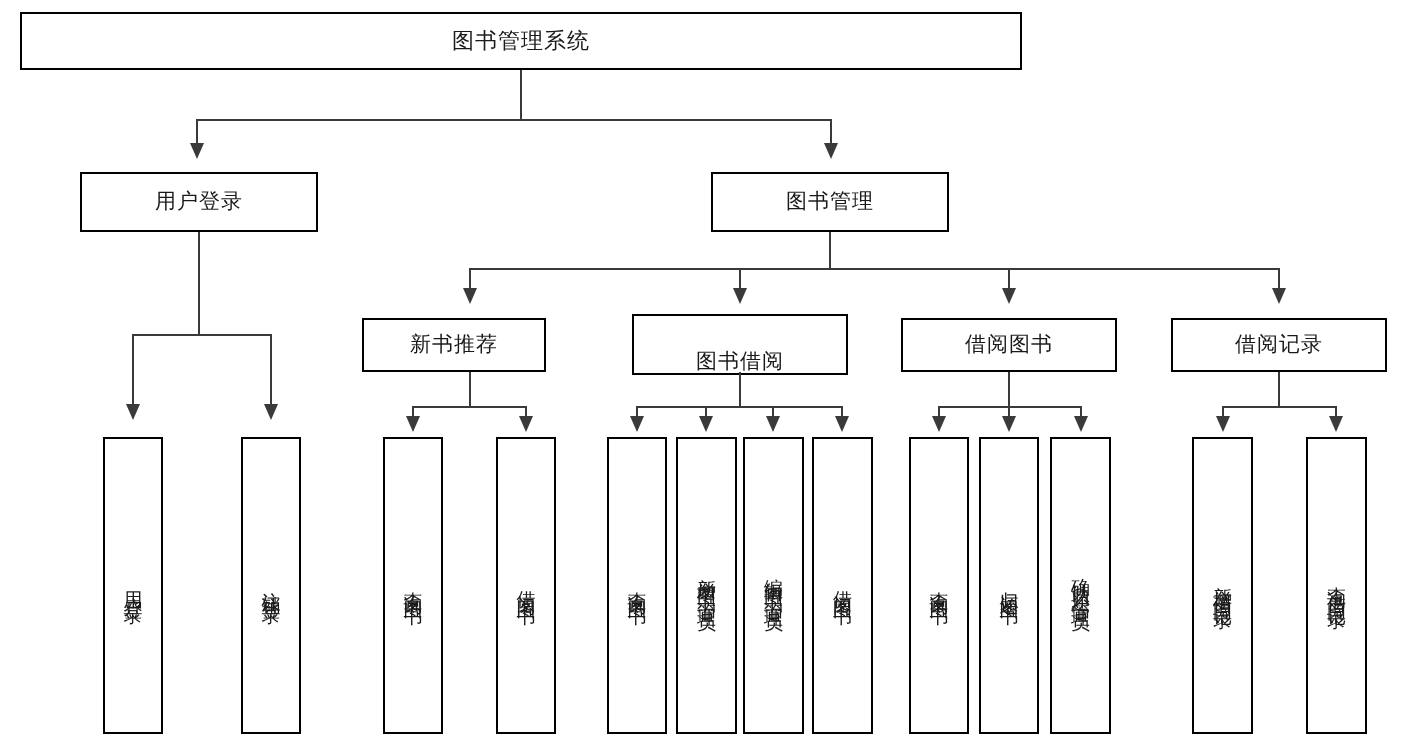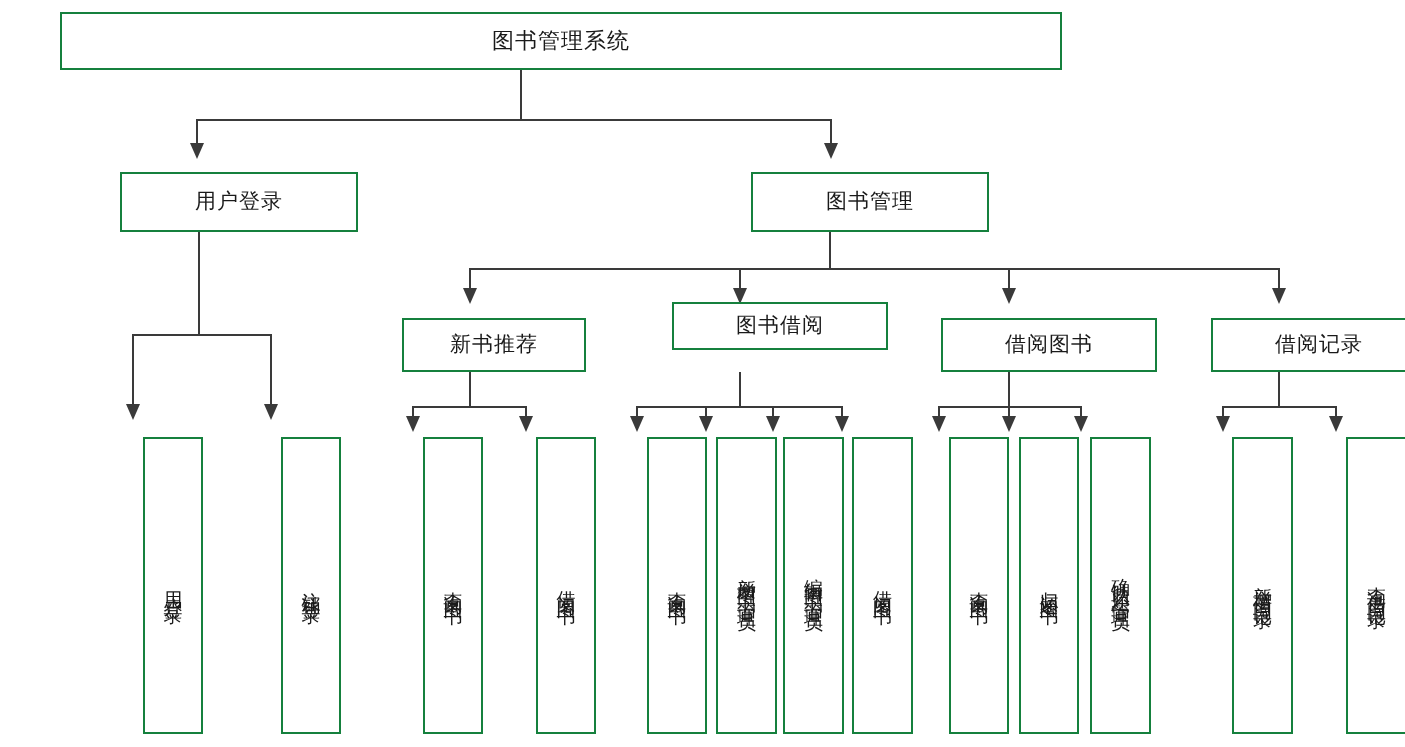--- a/index.html
+++ b/index.html
@@ -9,26 +9,25 @@
     font-family:"DejaVu Sans","Liberation Sans",sans-serif;
     overflow:hidden;
   }
   #canvas{position:relative;width:1405px;height:747px;}
 
   
   .node{
     position:absolute;
     box-sizing:border-box;
     background:#ffffff;
-    border:2px solid #15803d;
+    border:2px solid #000000;
     display:flex;
     align-items:center;
     justify-content:center;
     color:#1a1a1a;
-    margin-left:40px;
   }
   .node.h{            
     font-size:21px;
     line-height:1.1;
     letter-spacing:1px;
   }
   .node.root{font-size:22px;}
   .node.v{            
     font-size:19px;
     align-items:center;
@@ -104,21 +103,21 @@
   <div class="ln lnv" style="left:739px;top:268px;width:2px;height:22px;"></div>
   <div class="arrow" style="left:733px;top:288px;"></div>
   <div class="ln lnv" style="left:1008px;top:268px;width:2px;height:22px;"></div>
   <div class="arrow" style="left:1002px;top:288px;"></div>
   <div class="ln lnv" style="left:1278px;top:268px;width:2px;height:22px;"></div>
   <div class="arrow" style="left:1272px;top:288px;"></div>
 
   <div class="node h" style="left:362px;top:318px;width:184px;height:54px;">
     <span>新书推荐</span>
   </div>
-  <div class="node h" style="left:632px;top:302px;width:216px;height:48px;">
+  <div class="node h" style="left:632px;top:314px;width:216px;height:61px;align-items:flex-end;">
     <span>图书借阅</span>
   </div>
   <div class="node h" style="left:901px;top:318px;width:216px;height:54px;">
     <span>借阅图书</span>
   </div>
   <div class="node h" style="left:1171px;top:318px;width:216px;height:54px;">
     <span>借阅记录</span>
   </div>
 
   <div class="ln lnv" style="left:469px;top:372px;width:2px;height:36px;"></div>

